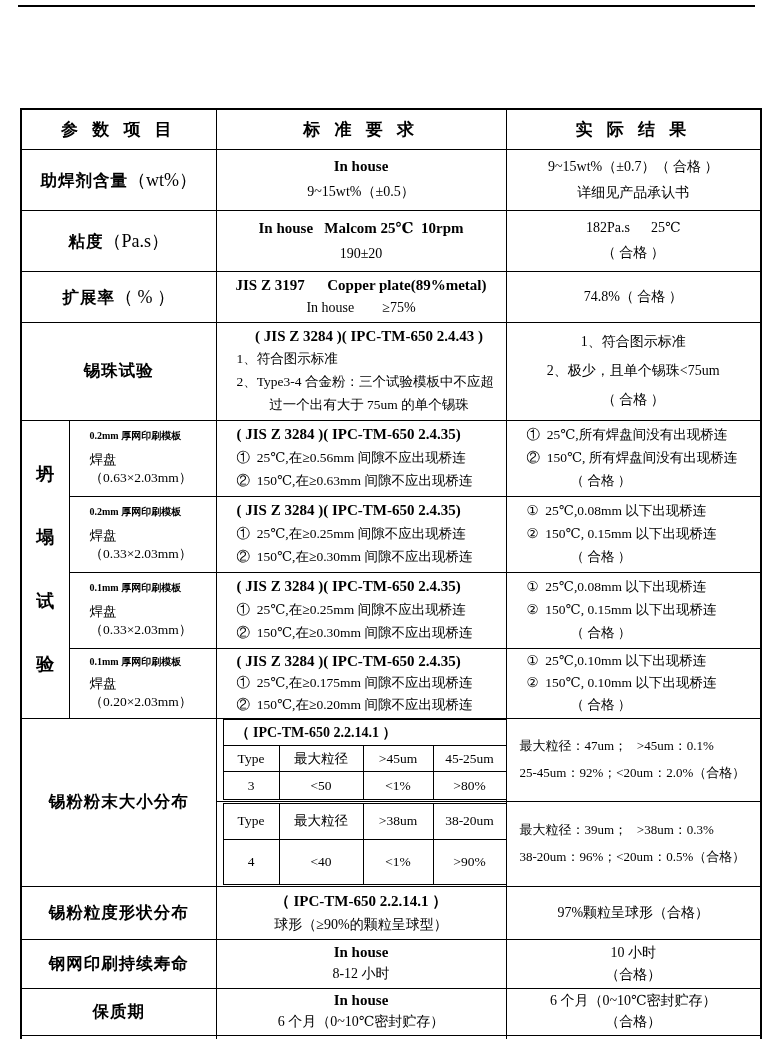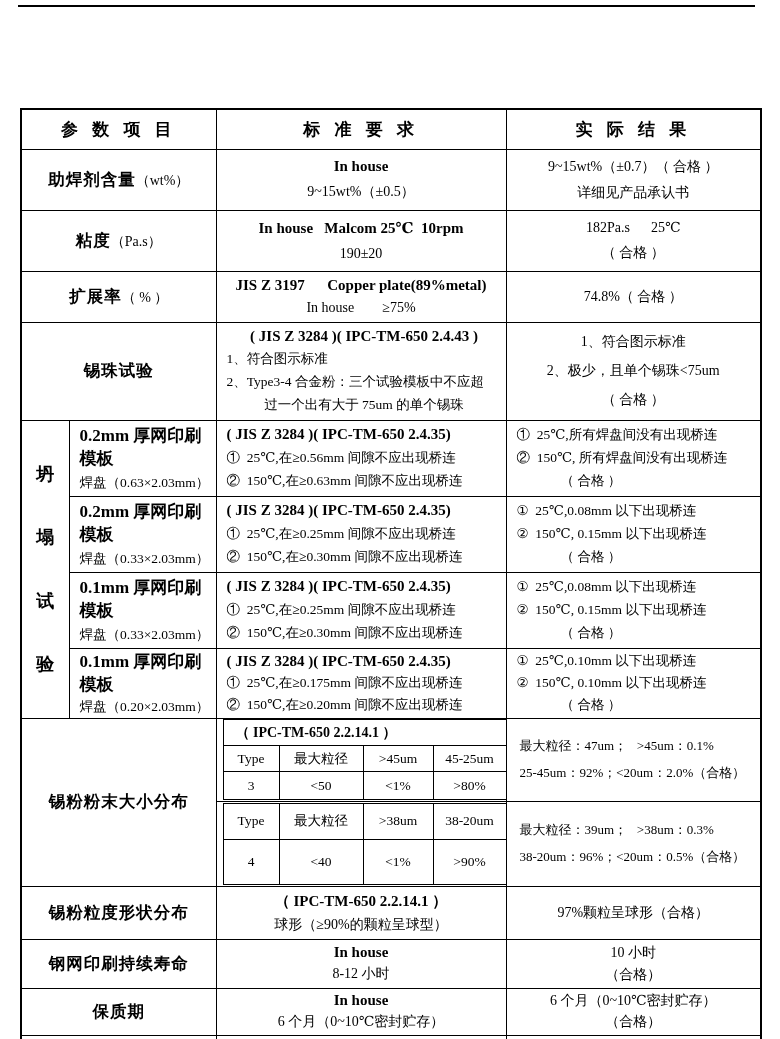--- a/index.html
+++ b/index.html
@@ -26,32 +26,32 @@
     border-collapse:collapse;table-layout:fixed;
     border:2px solid #000;border-bottom:0;
   }
   table.main td{border:1px solid #000;padding:0;vertical-align:middle;text-align:center;font-size:14px;overflow:hidden;}
   tr.stub td{border-bottom:0;}
 
   .t{white-space:pre-wrap;}
   .b{font-weight:bold;font-size:15px;}
   .hd{font-weight:bold;font-size:17px;letter-spacing:5px;}
   .plabel{font-weight:bold;font-size:16.5px;letter-spacing:1px;}
-  .psuf{font-weight:normal;font-size:14px;}
+  .psuf{font-weight:normal;font-size:18px;}
 
   .cc{display:flex;flex-direction:column;justify-content:space-evenly;align-items:center;width:100%;box-sizing:border-box;}
-  .la{align-items:flex-start;text-align:left;padding-left:10px;padding-right:4px;}
+  .la{align-items:flex-start;text-align:left;padding-left:20px;padding-right:4px;}
   .self-c{align-self:center;}
   .ind{margin-left:44px;}
   .sm{font-size:13.5px;}.h60{height:60px}.h50{height:50px}.h97{height:97px}
   .h75{height:75px}.h69{height:69px}.h82{height:82px}.h84{height:84px}
   .h52{height:52px}.h48{height:48px}.h46{height:46px}.h294{height:294px}.h166{height:166px}
 
   .vert{font-weight:bold;font-size:18px;}
-  .stencil-l1{font-weight:bold;font-size:17px;}
+  .stencil-l1{font-weight:bold;font-size:10px;}
   .stencil-l2{font-size:13.5px;}
 
   
   td.p0{padding:0;vertical-align:top;}
   table.nest{border-collapse:collapse;margin-left:6px;width:283px;table-layout:fixed;}
   table.nest td{border:1px solid #000;font-size:13.5px;text-align:center;padding:0;}
   table.nest td.iph{text-align:left;padding-left:12px;font-weight:bold;font-size:14px;}
   .resp{align-items:flex-start;text-align:left;padding-left:13px;padding-right:2px;font-size:13px;row-gap:2px;justify-content:center;}
   .resp .t{line-height:1.9;text-align:right;}
 </style>

